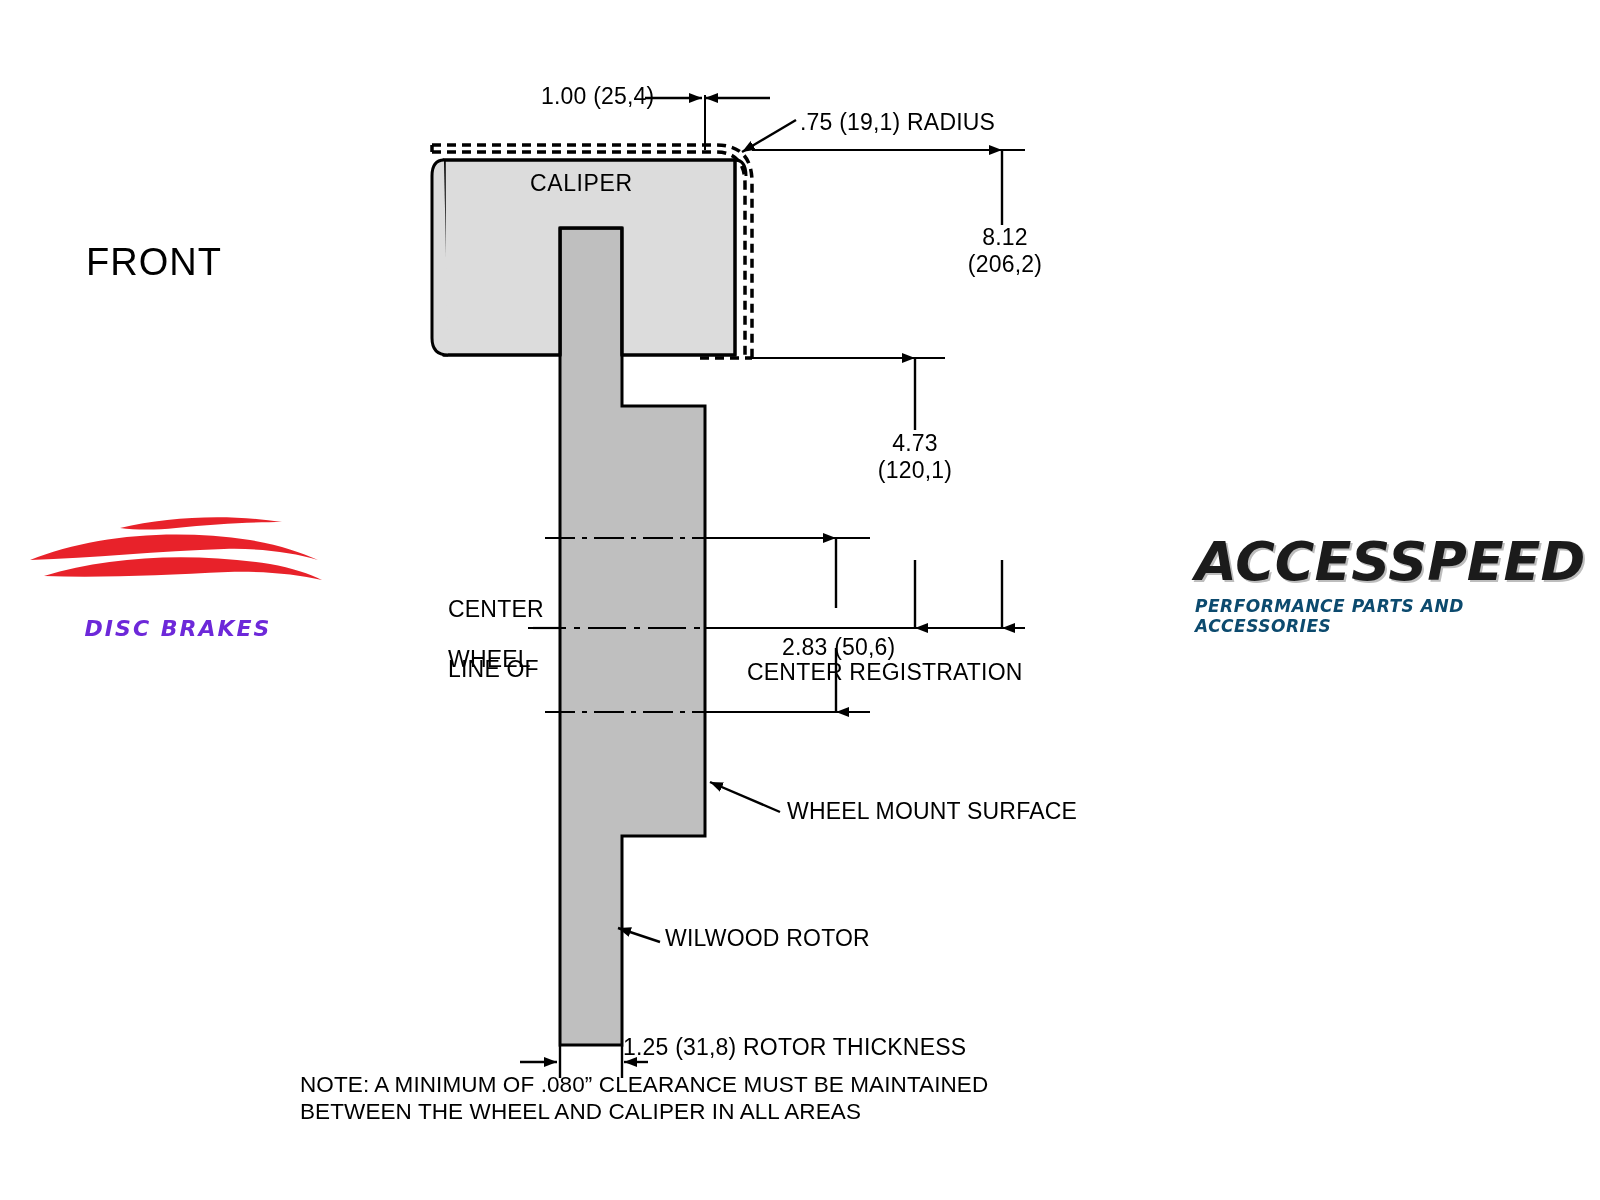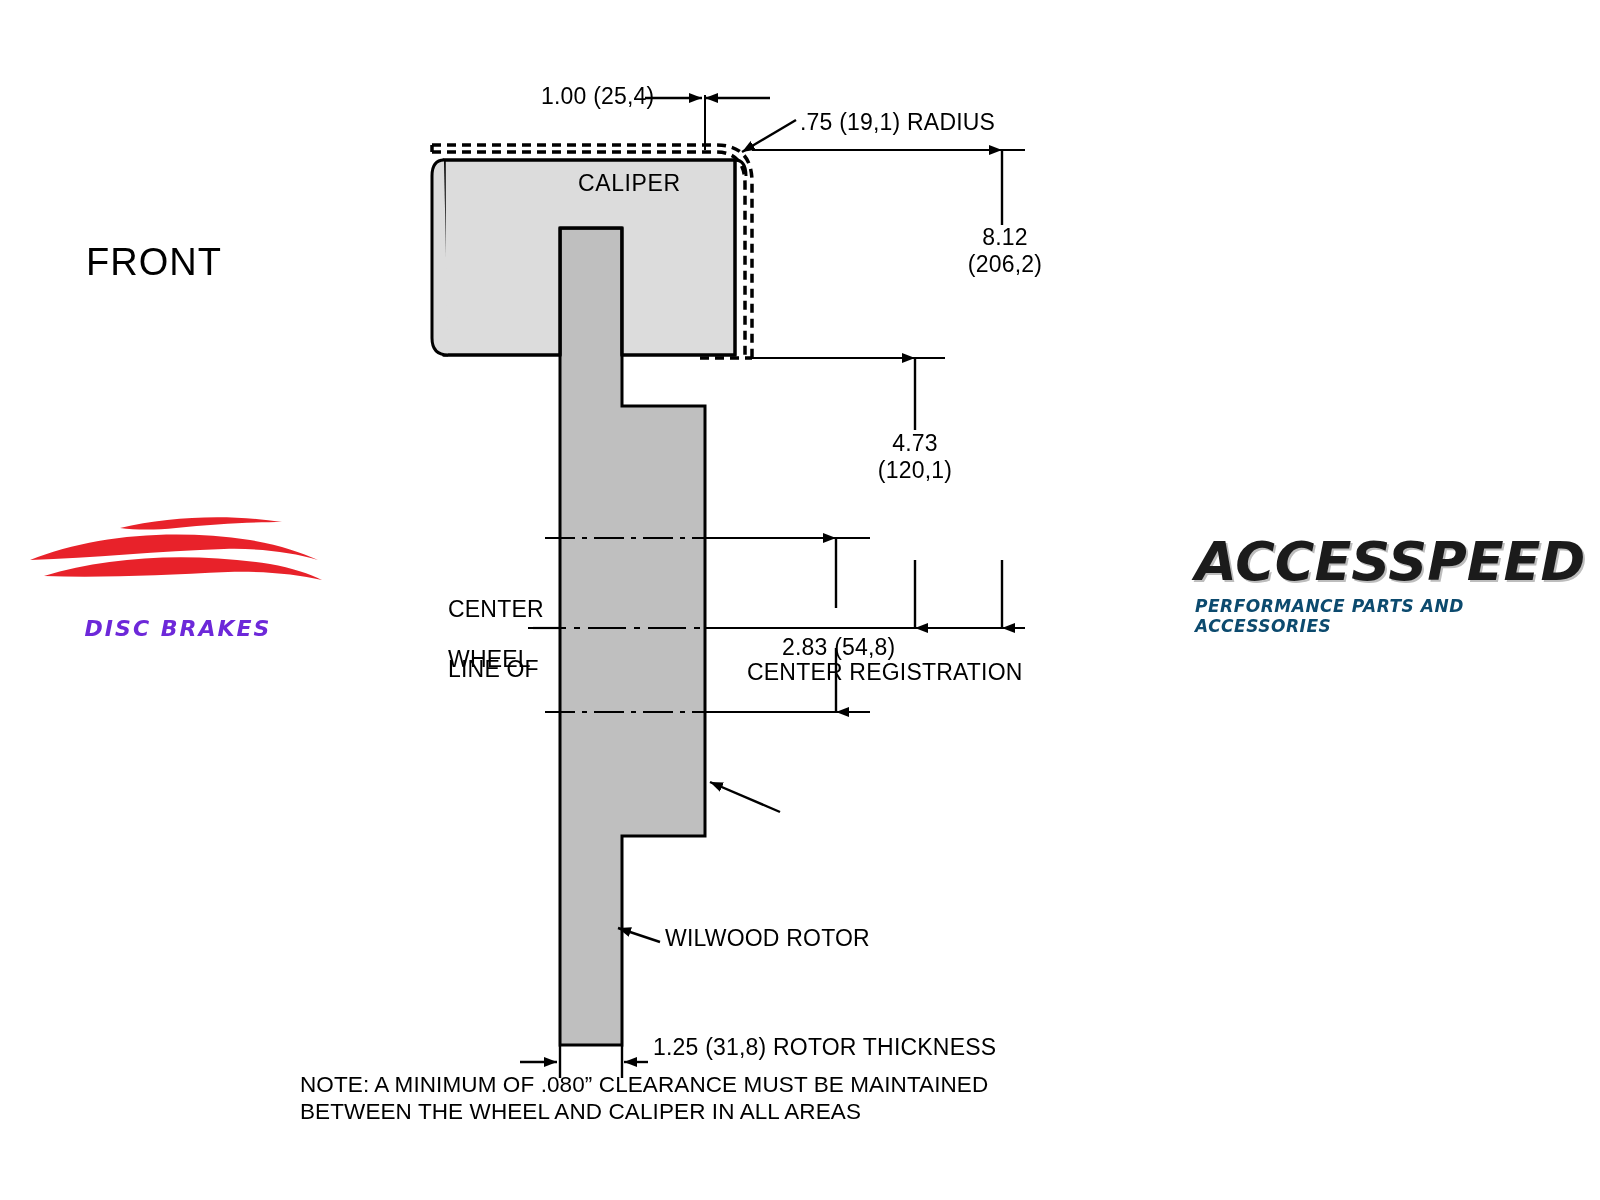--- a/index.html
+++ b/index.html
@@ -231,43 +231,44 @@
 
     <g>
       <path d="M30,560 C90,536 170,528 250,540 C280,545 300,552 318,560 C292,552 258,548 224,549 C160,551 92,558 30,560 Z" fill="#e8222a"></path>
       <path d="M44,576 C110,556 190,552 270,564 C292,568 310,574 322,580 C296,574 262,571 228,572 C164,575 104,578 44,576 Z" fill="#e8222a"></path>
       <path d="M120,528 C170,516 230,514 282,522 C256,522 214,524 176,528 C156,530 136,530 120,528 Z" fill="#e8222a"></path>
     </g>
   </svg>
 
   <div class="lbl front-label" style="left:86px; top:240px;">FRONT</div>
 
-  <div class="lbl caliper-txt" style="left:530px; top:170px;margin-left:48px;">CALIPER</div>
+  <div class="lbl caliper-txt" style="left:530px; top:170px;">CALIPER</div>
 
   <div class="lbl dim" style="left:541px; top:83px;">1.00 (25,4)</div>
 
   <div class="lbl dim" style="left:800px; top:109px;">.75 (19,1) RADIUS</div>
 
   <div class="lbl dim dim-c" style="left:930px; top:224px; width:150px;">8.12</div>
   <div class="lbl dim dim-c" style="left:930px; top:251px; width:150px;">(206,2)</div>
 
   <div class="lbl dim dim-c" style="left:840px; top:430px; width:150px;">4.73</div>
   <div class="lbl dim dim-c" style="left:840px; top:457px; width:150px;">(120,1)</div>
 
   <div class="lbl dim" style="left:448px; top:596px;">CENTER</div>
   <div class="lbl dim" style="left:448px; top:621px;margin-top:35px;">LINE OF</div>
   <div class="lbl dim" style="left:448px; top:646px;">WHEEL</div>
 
-  <div class="lbl dim" style="left:782px; top:634px;">2.83 (54,8)</div>
+  <div class="lbl dim" style="left:782px; top:634px;">2.83 (50,6)</div>
   <div class="lbl dim" style="left:707px; top:659px;padding-left:40px;">CENTER REGISTRATION</div>
 
+  <div class="lbl dim" style="left:787px; top:798px;">WHEEL MOUNT SURFACE</div>
 
   <div class="lbl dim" style="left:665px; top:925px;">WILWOOD ROTOR</div>
 
-  <div class="lbl dim" style="left:653px; top:1034px;">1.25 (31,8) ROTOR THICKNESS</div>
+  <div class="lbl dim" style="left:623px; top:1034px;">1.25 (31,8) ROTOR THICKNESS</div>
 
   <div class="lbl note" style="left:300px; top:1072px; width:1000px;">NOTE: A MINIMUM OF .080” CLEARANCE MUST BE MAINTAINED</div>
   <div class="lbl note" style="left:300px; top:1099px; width:1000px;">BETWEEN THE WHEEL AND CALIPER IN ALL AREAS</div>
 
   <div class="wilwood">
     <div class="wsub">DISC BRAKES</div>
   </div>
 
   <div class="accesspeed">
     <div class="atext">ACCESSPEED</div>

